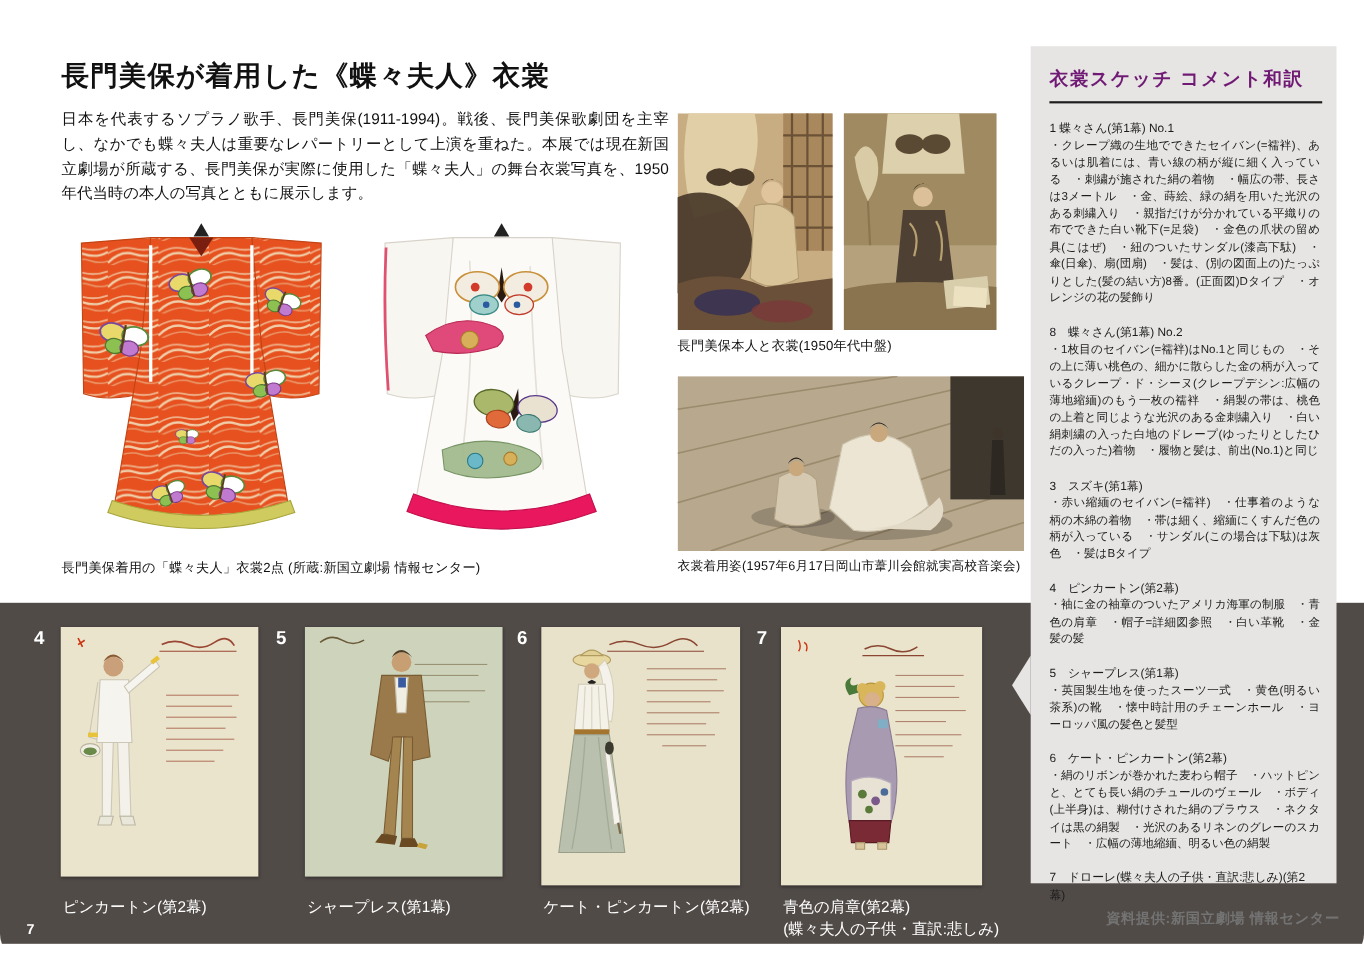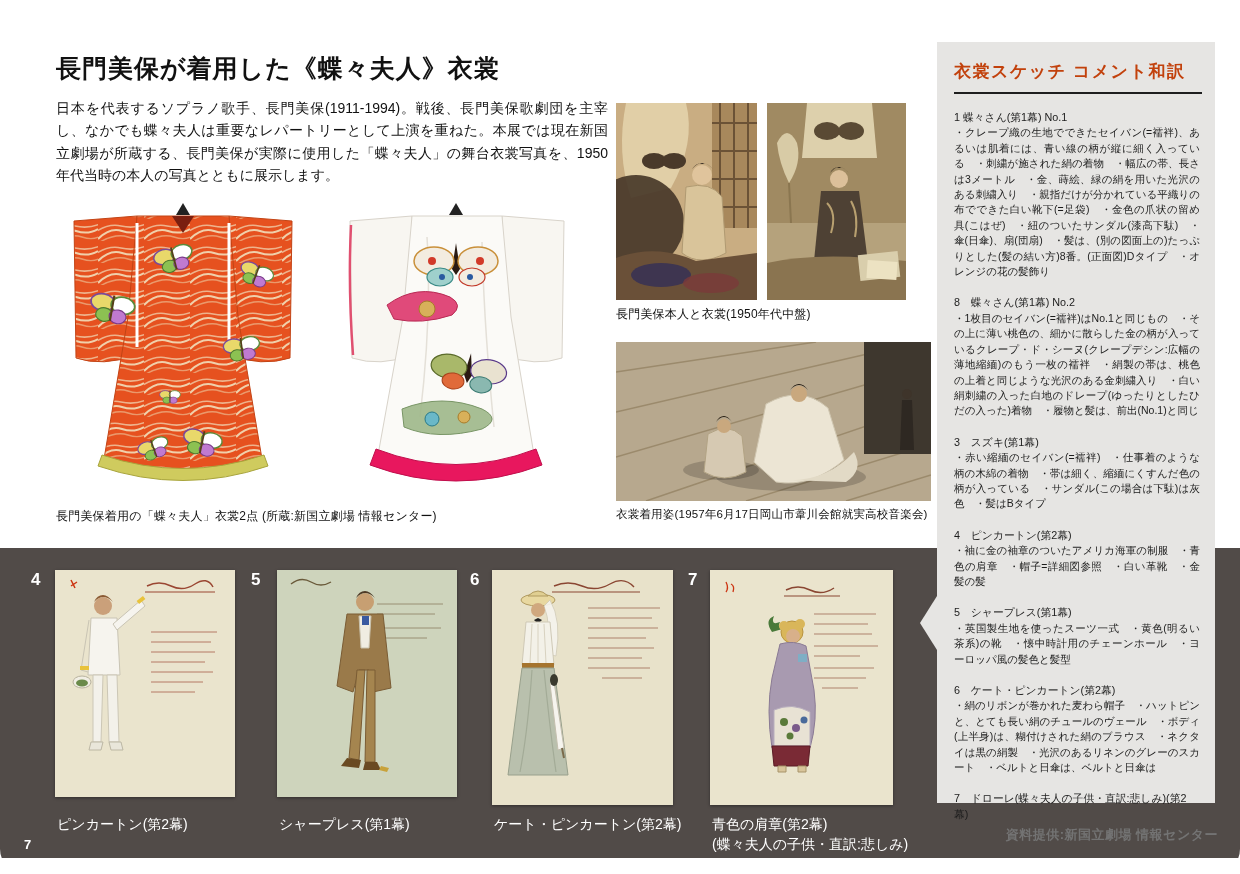--- a/index.html
+++ b/index.html
@@ -34,21 +34,21 @@
   .c4 { left:55px; } .c5 { left:277px; } .c6 { left:492px; } .c7 { left:710px; }
   .sk-cap { position:absolute; top:814px; color:#fff; font-size:14px; font-weight:normal; line-height:20px; }
   .p4 { left:57px; } .p5 { left:279px; } .p6 { left:494px; } .p7 { left:712px; }
   .page-num { position:absolute; left:24px; top:837px; color:#fff; font-size:13px; font-weight:bold; }
   .credit { position:absolute; right:22px; top:826px; color:#737373; font-size:13px; font-weight:bold; letter-spacing:0.5px; }
 
   
   .sidebar { position:absolute; left:937px; top:42px; width:278px; height:761px; background:#e6e5e3; padding:14px 15px 0 17px; }
   .sidebar .pointer { position:absolute; left:-17px; top:554px; width:0; height:0;
       border-top:27px solid transparent; border-bottom:27px solid transparent; border-right:17px solid #e6e5e3; }
-  .sb-title { font-size:17px; font-weight:bold; letter-spacing:1.5px; color:#c2410c; margin-top:4px; }
+  .sb-title { font-size:17px; font-weight:bold; letter-spacing:1.5px; color:#701a75; margin-top:4px; }
   .sb-rule { border:none; border-top:2.5px solid #1e1e1e; margin:9px 0 12px 0; width:248px; }
   .sb-sec { margin-bottom:8px;margin-top:16px; }
   .sb-head { font-size:10.8px; line-height:15.4px; color:#1c1c1c; }
   .sb-body { font-size:10.5px; line-height:15.4px; color:#1c1c1c; text-align:justify; }
 </style>
 </head>
 <body>
 
 <div class="page">
 
@@ -351,20 +351,20 @@
     <div class="sb-sec">
       <div class="sb-head">4　ピンカートン(第2幕)</div>
       <div class="sb-body">・袖に金の袖章のついたアメリカ海軍の制服　・青色の肩章　・帽子=詳細図参照　・白い革靴　・金髪の髪</div>
     </div>
     <div class="sb-sec">
       <div class="sb-head">5　シャープレス(第1幕)</div>
       <div class="sb-body">・英国製生地を使ったスーツ一式　・黄色(明るい茶系)の靴　・懐中時計用のチェーンホール　・ヨーロッパ風の髪色と髪型</div>
     </div>
     <div class="sb-sec">
       <div class="sb-head">6　ケート・ピンカートン(第2幕)</div>
-      <div class="sb-body">・絹のリボンが巻かれた麦わら帽子　・ハットピンと、とても長い絹のチュールのヴェール　・ボディ(上半身)は、糊付けされた絹のブラウス　・ネクタイは黒の絹製　・光沢のあるリネンのグレーのスカート　・ベルトと日傘は、ベルトと日傘は</div>
+      <div class="sb-body">・絹のリボンが巻かれた麦わら帽子　・ハットピンと、とても長い絹のチュールのヴェール　・ボディ(上半身)は、糊付けされた絹のブラウス　・ネクタイは黒の絹製　・光沢のあるリネンのグレーのスカート　・広幅の薄地縮緬、明るい色の絹製</div>
     </div>
     <div class="sb-sec">
       <div class="sb-head">7　ドローレ(蝶々夫人の子供・直訳:悲しみ)(第2幕)</div>
     </div>
   </aside>
 
 </div>
 
 </body></html>

